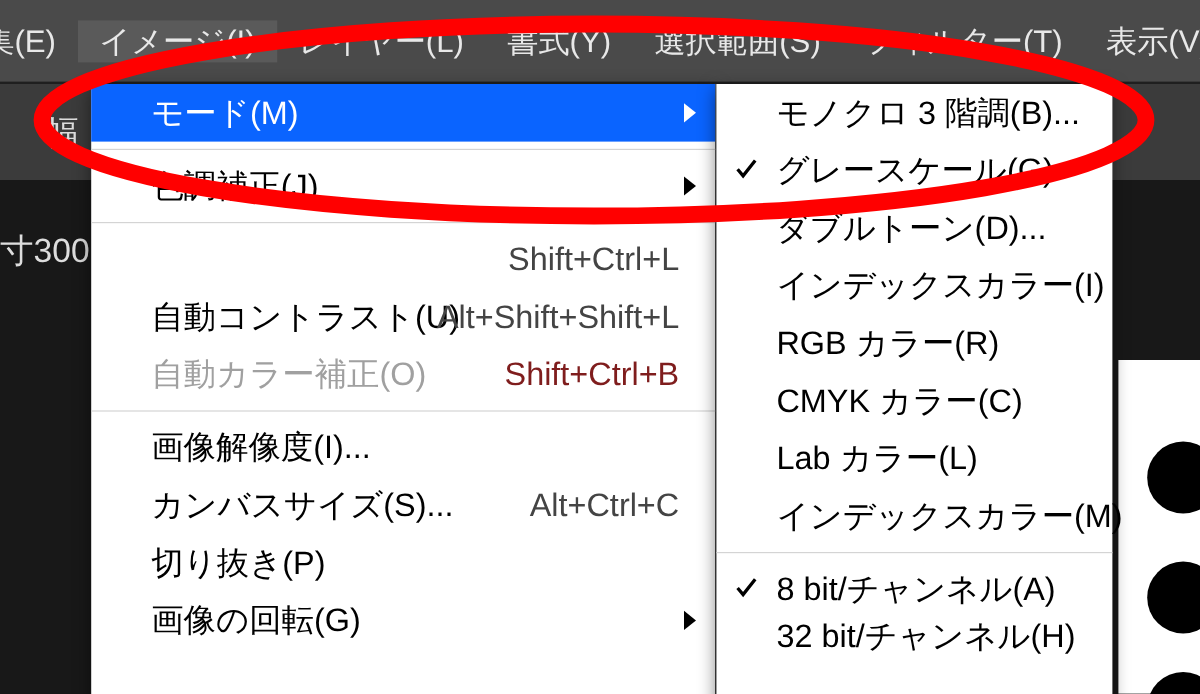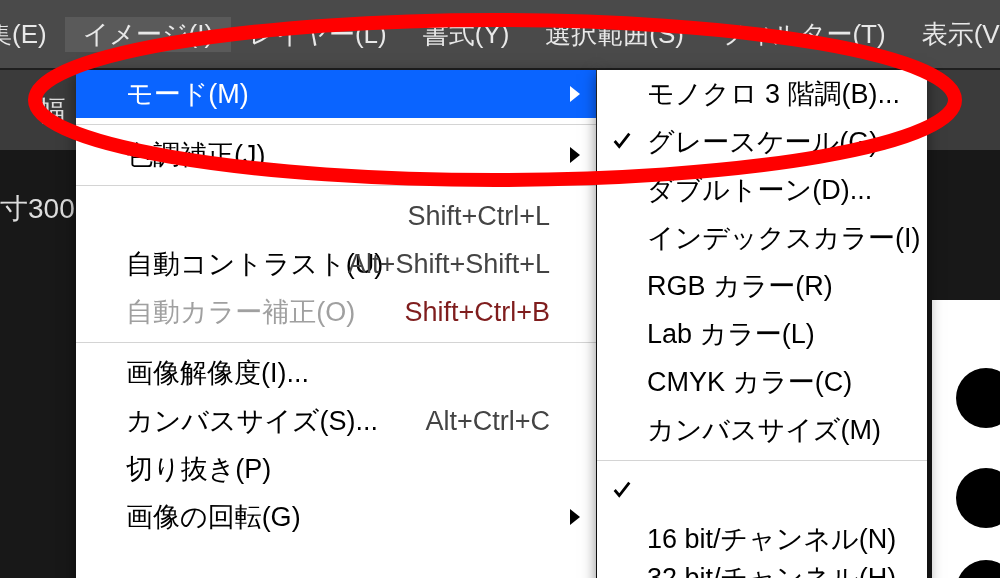--- a/index.html
+++ b/index.html
@@ -15,21 +15,21 @@
   .dark{position:absolute;left:0;top:150px;width:1000px;height:428px;background:#181818;}
   .dimtxt{position:absolute;left:0;top:190px;font-size:28px;color:#ddd;}
   .whitecanvas{position:absolute;left:932px;top:300px;width:68px;height:278px;background:#fff;}
   .dot{position:absolute;width:60px;height:60px;border-radius:50%;background:#000;}
 
   .menu{position:absolute;background:#fff;color:#000;font-size:27px;
     box-shadow:0 4px 14px rgba(0,0,0,.5);}
   .menu .row{position:relative;height:48px;line-height:48px;padding-left:50px;padding-right:4px;
     white-space:nowrap;}
   .menu .row .lbl{display:inline-block;}
-  .menu .row .sc{position:absolute;right:46px;color:#444;}
+  .menu .row .sc{position:absolute;right:30px;color:#444;}
   .menu .row.sel{background:#0a64ff;color:#fff;}
   .menu .row.dis{color:#a0a0a0;}
   .menu .row.dis .sc{color:#7f1d1d;}
   .menu .row .arrow{position:absolute;right:16px;top:50%;transform:translateY(-50%);
     width:0;height:0;border-left:10px solid #000;border-top:8px solid transparent;
     border-bottom:8px solid transparent;}
   .menu .row.sel .arrow{border-left-color:#fff;}
   .menu .row .check{position:absolute;left:14px;top:12px;width:22px;height:22px;}
   .menu .row .check svg{display:block;}
   .menu .sep{height:0;border-top:1px solid #d4d4d4;margin:6px 0;}
@@ -116,38 +116,36 @@
   <div class="row">
     <span class="lbl">ダブルトーン(D)...</span>
   </div>
   <div class="row">
     <span class="lbl">インデックスカラー(I)</span>
   </div>
   <div class="row">
     <span class="lbl">RGB カラー(R)</span>
   </div>
   <div class="row">
+    <span class="lbl">CMYK カラー(C)</span>
+  </div>
+  <div class="row">
     <span class="lbl">Lab カラー(L)</span>
   </div>
   <div class="row">
-    <span class="lbl">CMYK カラー(C)</span>
-  </div>
-  <div class="row">
-    <span class="lbl">カンバスサイズ(M)</span>
+    <span class="lbl">インデックスカラー(M)</span>
   </div>
   <div class="sep"></div>
   <div class="row">
     <span class="check">
         <svg viewBox="0 0 24 24">
           <path d="M4 12l5 6 11-14" stroke="#000" stroke-width="3" fill="none"></path>
         </svg>
       </span>
-  </div>
-  <div class="row">
-    <span class="lbl">16 bit/チャンネル(N)</span>
+    <span class="lbl">8 bit/チャンネル(A)</span>
   </div>
   <div class="row" style="height:30px;line-height:30px;overflow:hidden">
     <span class="lbl">32 bit/チャンネル(H)</span>
   </div>
 </div>
 
 <div class="annot">
   <svg viewBox="0 0 950 180">
     <ellipse cx="475" cy="90" rx="460" ry="80" fill="none" stroke="#ff0000" stroke-width="14"></ellipse>
   </svg>

